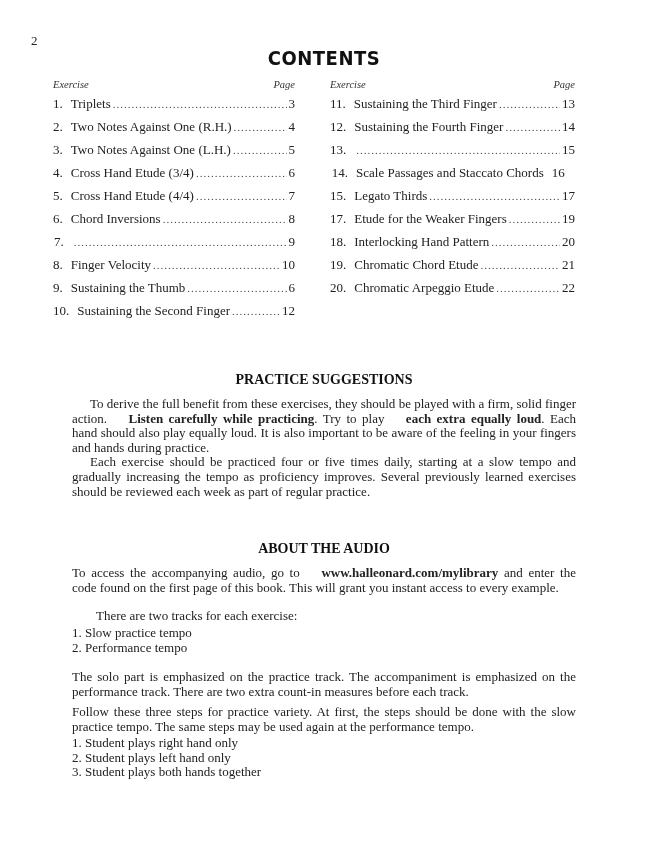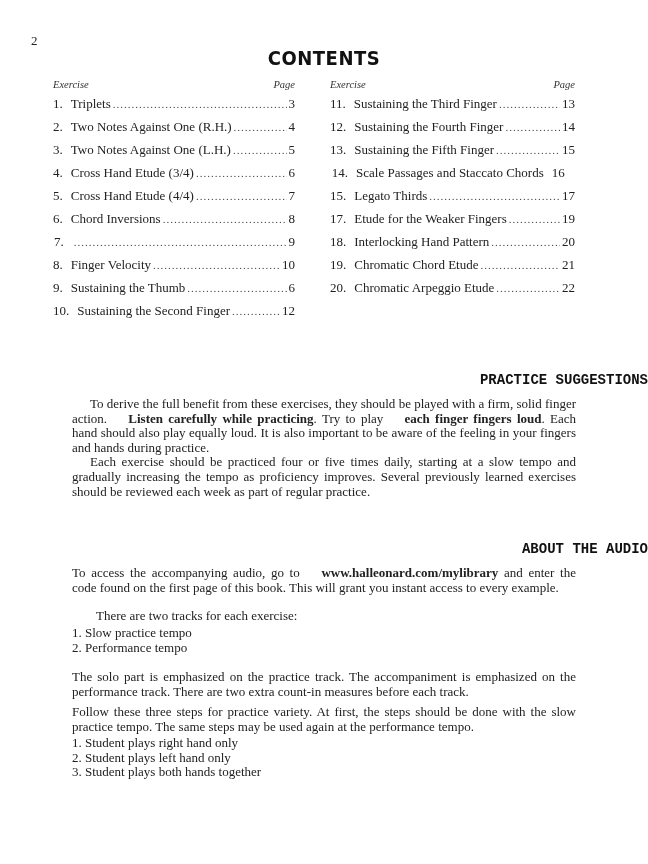--- a/index.html
+++ b/index.html
@@ -17,22 +17,22 @@
   .toc-row { display: flex; align-items: baseline; height: 23px; line-height: 23px; font-size: 13px;
          white-space: nowrap; }
   .toc-num { display: inline-block; text-align: right; width: 18px; margin-right: 8px; }
   .toc-col.right .toc-num { width: 18px; }
   .toc-label { flex: 0 0 auto; }
   .toc-dots { flex: 1 1 auto; overflow: hidden; margin: 0 2px; color: #444; letter-spacing: 1px; font-size: 11px; }
   .toc-dots::before { content: "................................................................................................"; }
   .toc-dots.none::before { content: ""; }
   .toc-dots.none { flex: 0 0 4px; }
   .toc-page { flex: 0 0 auto; text-align: right; }
-  .h2 { position: absolute; left: 0; width: 648px; text-align: right;
-        font-family: Liberation Mono, monospace; font-weight: bold; font-size: 14px; color: #111; }
+  .h2 { position: absolute; left: 0; width: 648px; text-align: center;
+        font-family: Liberation Serif, serif; font-weight: bold; font-size: 14px; color: #111; }
   .para { position: absolute; left: 72px; width: 504px; font-size: 13px; line-height: 14.6px; text-align: justify; }
   .indent { text-indent: 18px; }
   .para b { font-weight: bold; margin-left: 16px; }
   .list { position: absolute; left: 72px; font-size: 13px; line-height: 14.6px; }
   .list div { white-space: nowrap; }
 </style>
 </head>
 <body>
 
 <div class="page-num">2</div>
@@ -116,21 +116,20 @@
       <span class="toc-page">13</span>
     </div>
   <div class="toc-row">
       <span class="toc-num">12.</span>
       <span class="toc-label">Sustaining the Fourth Finger</span>
       <span class="toc-dots"></span>
       <span class="toc-page">14</span>
     </div>
   <div class="toc-row">
       <span class="toc-num">13.</span>
-      <span class="toc-label">Sustaining the Fifth Finger</span>
       <span class="toc-dots"></span>
       <span class="toc-page">15</span>
     </div>
   <div class="toc-row">
       <span class="toc-num">14.</span>
       <span class="toc-label">Scale Passages and Staccato Chords</span>
       <span class="toc-dots none"></span>
       <span class="toc-page">16</span>
     </div>
   <div class="toc-row">
@@ -160,21 +159,21 @@
   <div class="toc-row">
       <span class="toc-num">20.</span>
       <span class="toc-label">Chromatic Arpeggio Etude</span>
       <span class="toc-dots"></span>
       <span class="toc-page">22</span>
     </div>
 </div>
 
 <div class="h2" style="top:372px;">PRACTICE SUGGESTIONS</div>
 <div class="para" style="top:397px;">
-  <div class="indent"><span>To derive the full benefit from these exercises, they should be played with a firm, solid finger action. </span><b>Listen carefully while practicing</b><span>. Try to play </span><b>each finger fingers loud</b><span>. Each hand should also play equally loud. It is also important to be aware of the feeling in your fingers and hands during practice.</span></div>
+  <div class="indent"><span>To derive the full benefit from these exercises, they should be played with a firm, solid finger action. </span><b>Listen carefully while practicing</b><span>. Try to play </span><b>each extra equally loud</b><span>. Each hand should also play equally loud. It is also important to be aware of the feeling in your fingers and hands during practice.</span></div>
   <div class="indent">Each exercise should be practiced four or five times daily, starting at a slow tempo and gradually increasing the tempo as proficiency improves. Several previously learned exercises should be reviewed each week as part of regular practice.</div>
 </div>
 
 <div class="h2" style="top:541px;">ABOUT THE AUDIO</div>
 <div class="para" style="top:566px;"><span>To access the accompanying audio, go to </span><b>www.halleonard.com/mylibrary</b><span> and enter the code found on the first page of this book. This will grant you instant access to every example.</span></div>
 <div class="para" style="top:609px;margin-left:24px;">There are two tracks for each exercise:</div>
 <div class="list" style="top:626px;">
   <div>1.  Slow practice tempo</div>
   <div>2.  Performance tempo</div>
 </div>

